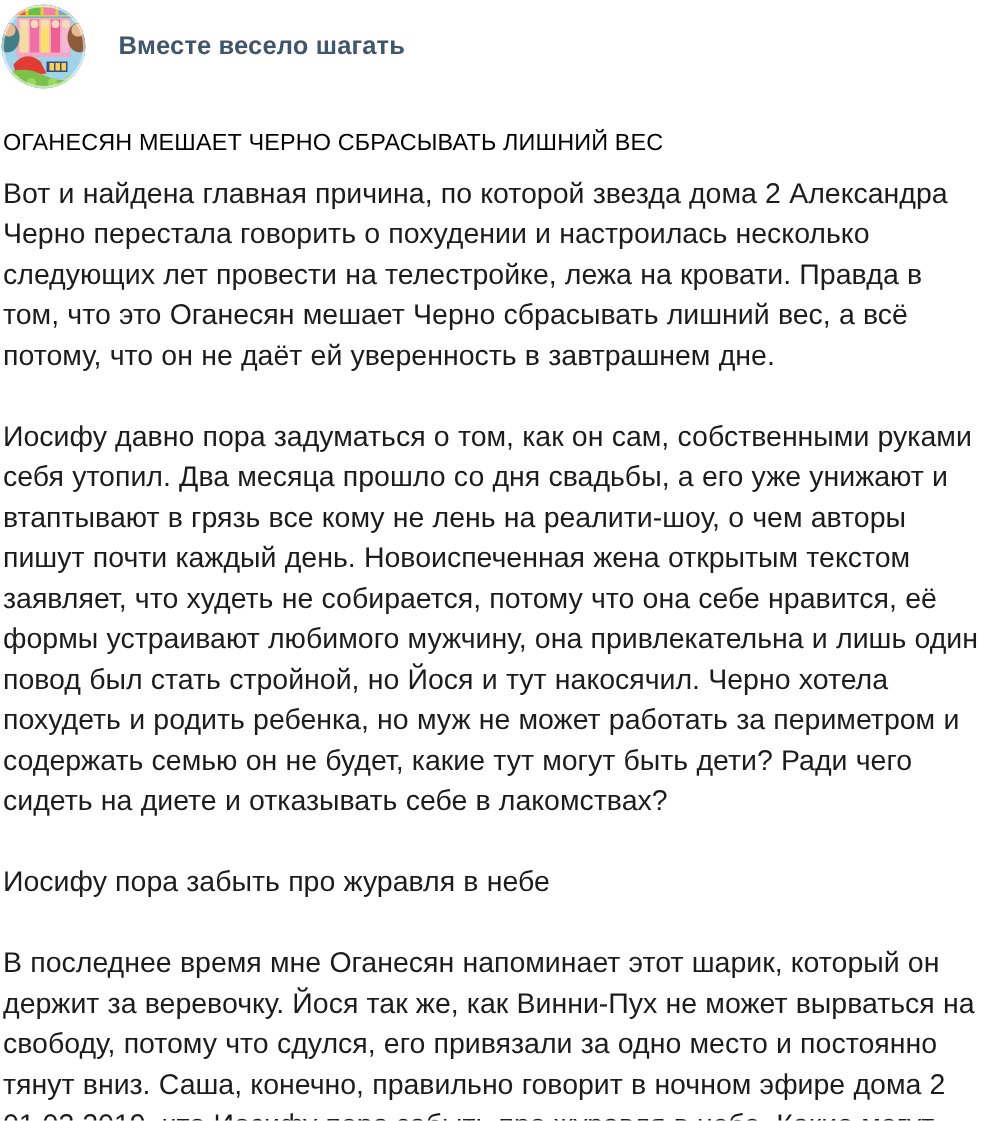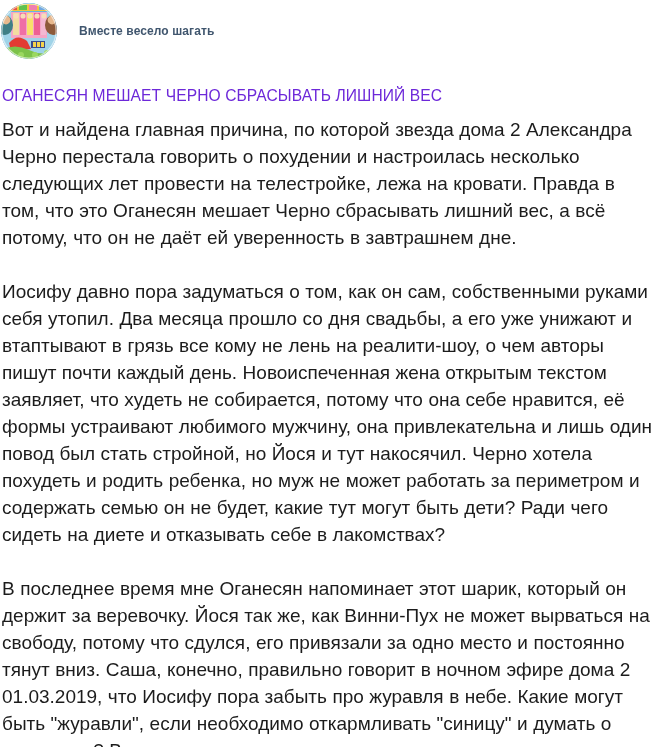--- a/index.html
+++ b/index.html
@@ -34,37 +34,37 @@
     height: 56px;
     border-radius: 50%;
     flex: 0 0 56px;
     overflow: hidden;
     position: relative;
     background: #7fb8d8;
   }
   .avatar svg { display: block; width: 56px; height: 56px; }
 
   .community-name {
-    font-size: 12px;
+    font-size: 17px;
     font-weight: bold;
     color: #40566e;
     margin-left: 22px;
     letter-spacing: 0.1px;
     white-space: nowrap;
   }
 
   
   .article {
     padding: 0 14px 0 2px;
     box-sizing: border-box;
   }
   .headline {
     font-size: 15.6px;
     font-weight: normal;
-    color: #6d28d9;
+    color: #000000;
     margin: 26px 0 0 0;
     letter-spacing: 0.1px;
     line-height: 20px;
     text-transform: uppercase;
   }
   .body-text { margin-top: 10px; }
   .para {
     font-size: 19px;
     line-height: 27px;
     color: #1c1c1c;
@@ -126,17 +126,18 @@
     </div>
     <div class="community-name">Вместе весело шагать</div>
   </div>
 
   <div class="article">
     <h1 class="headline">ОГАНЕСЯН МЕШАЕТ ЧЕРНО СБРАСЫВАТЬ ЛИШНИЙ ВЕС</h1>
 
     <div class="body-text">
       <p class="para">Вот и найдена главная причина, по которой звезда дома 2 Александра Черно перестала говорить о похудении и настроилась несколько следующих лет провести на телестройке, лежа на кровати. Правда в том, что это Оганесян мешает Черно сбрасывать лишний вес, а всё потому, что он не даёт ей уверенность в завтрашнем дне.</p>
       <p class="para">Иосифу давно пора задуматься о том, как он сам, собственными руками себя утопил. Два месяца прошло со дня свадьбы, а его уже унижают и втаптывают в грязь все кому не лень на реалити-шоу, о чем авторы пишут почти каждый день. Новоиспеченная жена открытым текстом заявляет, что худеть не собирается, потому что она себе нравится, её формы устраивают любимого мужчину, она привлекательна и лишь один повод был стать стройной, но Йося и тут накосячил. Черно хотела похудеть и родить ребенка, но муж не может работать за периметром и содержать семью он не будет, какие тут могут быть дети? Ради чего сидеть на диете и отказывать себе в лакомствах?</p>
+      <p class="para">Иосифу пора забыть про журавля в небе</p>
       <p class="para">В последнее время мне Оганесян напоминает этот шарик, который он держит за веревочку. Йося так же, как Винни-Пух не может вырваться на свободу, потому что сдулся, его привязали за одно место и постоянно тянут вниз. Саша, конечно, правильно говорит в ночном эфире дома 2 01.03.2019, что Иосифу пора забыть про журавля в небе. Какие могут быть "журавли", если необходимо откармливать "синицу" и думать о потомстве? Ведь он принял решение жениться и теперь должен смиренно нести бремя главы семейства.</p>
     </div>
   </div>
 
 </div>
 
 </body></html>

